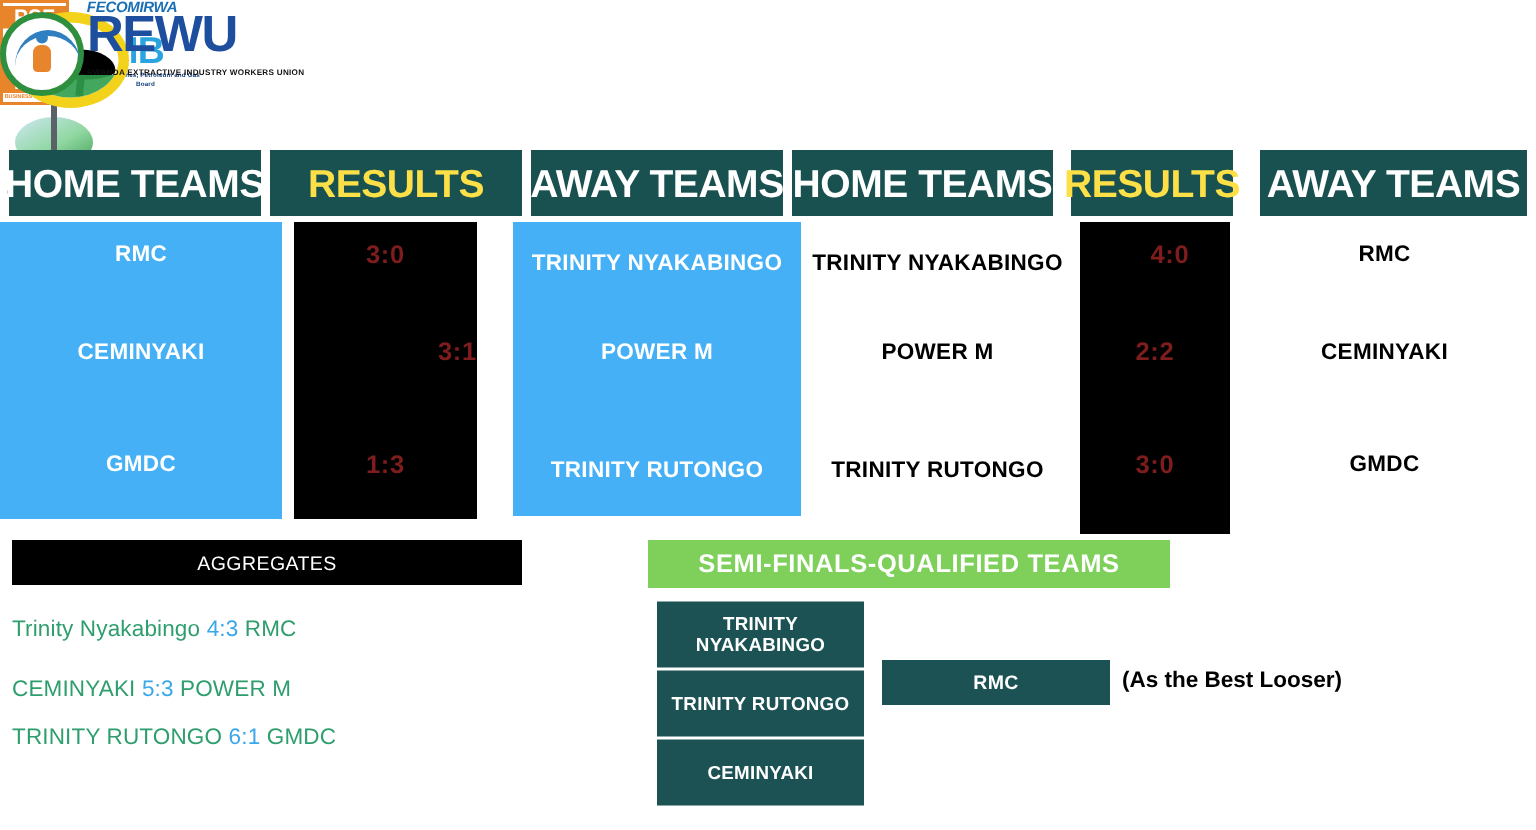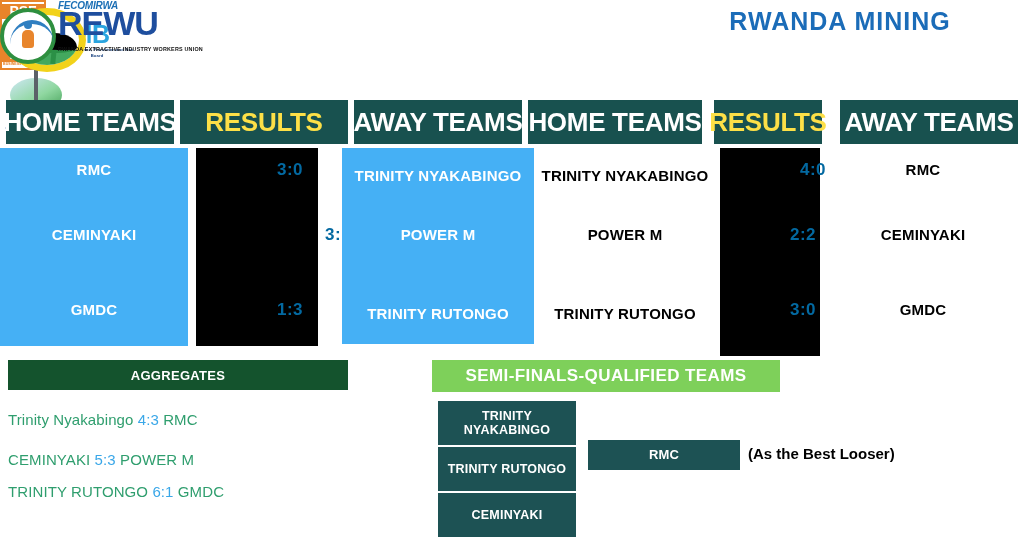--- a/index.html
+++ b/index.html
@@ -99,25 +99,25 @@
   .hdr{position:absolute;top:100px;height:44px;background:#18514f;display:flex;align-items:center;justify-content:center;
        color:#ffffff;font-weight:bold;font-size:26px;letter-spacing:-.3px;white-space:nowrap;}
   .hdr.results{color:#fde047;}
 
   
   .cell{position:absolute;display:flex;align-items:center;justify-content:center;text-align:center;
         font-weight:bold;font-size:15px;line-height:1.15;letter-spacing:.2px;}
   .cell.blue{background:#45b0f5;color:#ffffff;}
   .cell.plain{color:#000000;}
   .scorebox{position:absolute;background:#000000;}
-  .score{position:absolute;left:0;width:100%;text-align:center;color:#0369a1;font-weight:bold;font-size:17px;letter-spacing:.5px;padding-left:33px;}
-
-  
-  #aggregates-banner{left:8px;top:360px;width:340px;height:30px;background:#14532d;color:#fff;
-        display:flex;align-items:center;justify-content:center;font-weight:bold;font-size:13px;letter-spacing:.3px;}
+  .score{position:absolute;left:0;width:100%;text-align:center;color:#7f1d1d;font-weight:bold;font-size:17px;letter-spacing:.5px;}
+
+  
+  #aggregates-banner{left:8px;top:360px;width:340px;height:30px;background:#000000;color:#fff;
+        display:flex;align-items:center;justify-content:center;font-weight:normal;font-size:13px;letter-spacing:.3px;}
   .agg-line{position:absolute;width:340px;left:8px;font-size:15px;font-weight:normal;color:#2f9e6e;letter-spacing:.1px;}
   .agg-line .sc{color:#3aa7e8;}
 
   
   #semi-banner{left:432px;top:360px;width:348px;height:32px;background:#7ed05a;color:#ffffff;
         display:flex;align-items:center;justify-content:center;font-weight:bold;font-size:17px;letter-spacing:.4px;}
   .semi-box{position:absolute;background:#1d5254;color:#ffffff;display:flex;align-items:center;justify-content:center;
         text-align:center;font-weight:bold;font-size:12.5px;line-height:1.15;letter-spacing:.2px;}
   #best-looser-note{left:748px;top:445px;font-size:15px;font-weight:bold;color:#000;white-space:nowrap;text-align:center;}
 </style>
@@ -176,21 +176,20 @@
     <div class="rewu-emblem">
       <div class="rewu-arc"></div>
         <div class="rewu-person"></div>
     </div>
     <div class="rewu-word">REWU</div>
     <div class="rewu-cap">RWANDA EXTRACTIVE INDUSTRY WORKERS UNION</div>
   </div>
 </div>
 
 <div class="abs" id="event-title">
-  <div>RWANDA MINING</div>
 </div>
 
 <div class="hdr" style="left:6px;width:168px;">HOME TEAMS</div>
 <div class="hdr results" style="left:180px;width:168px;">RESULTS</div>
 <div class="hdr" style="left:354px;width:168px;">AWAY TEAMS</div>
 <div class="hdr" style="left:528px;width:174px;">HOME TEAMS</div>
 <div class="hdr results" style="left:714px;width:108px;">RESULTS</div>
 <div class="hdr" style="left:840px;width:178px;">AWAY TEAMS</div>
 
 <div class="scorebox" style="left:196px;top:148px;width:122px;height:198px;"></div>

